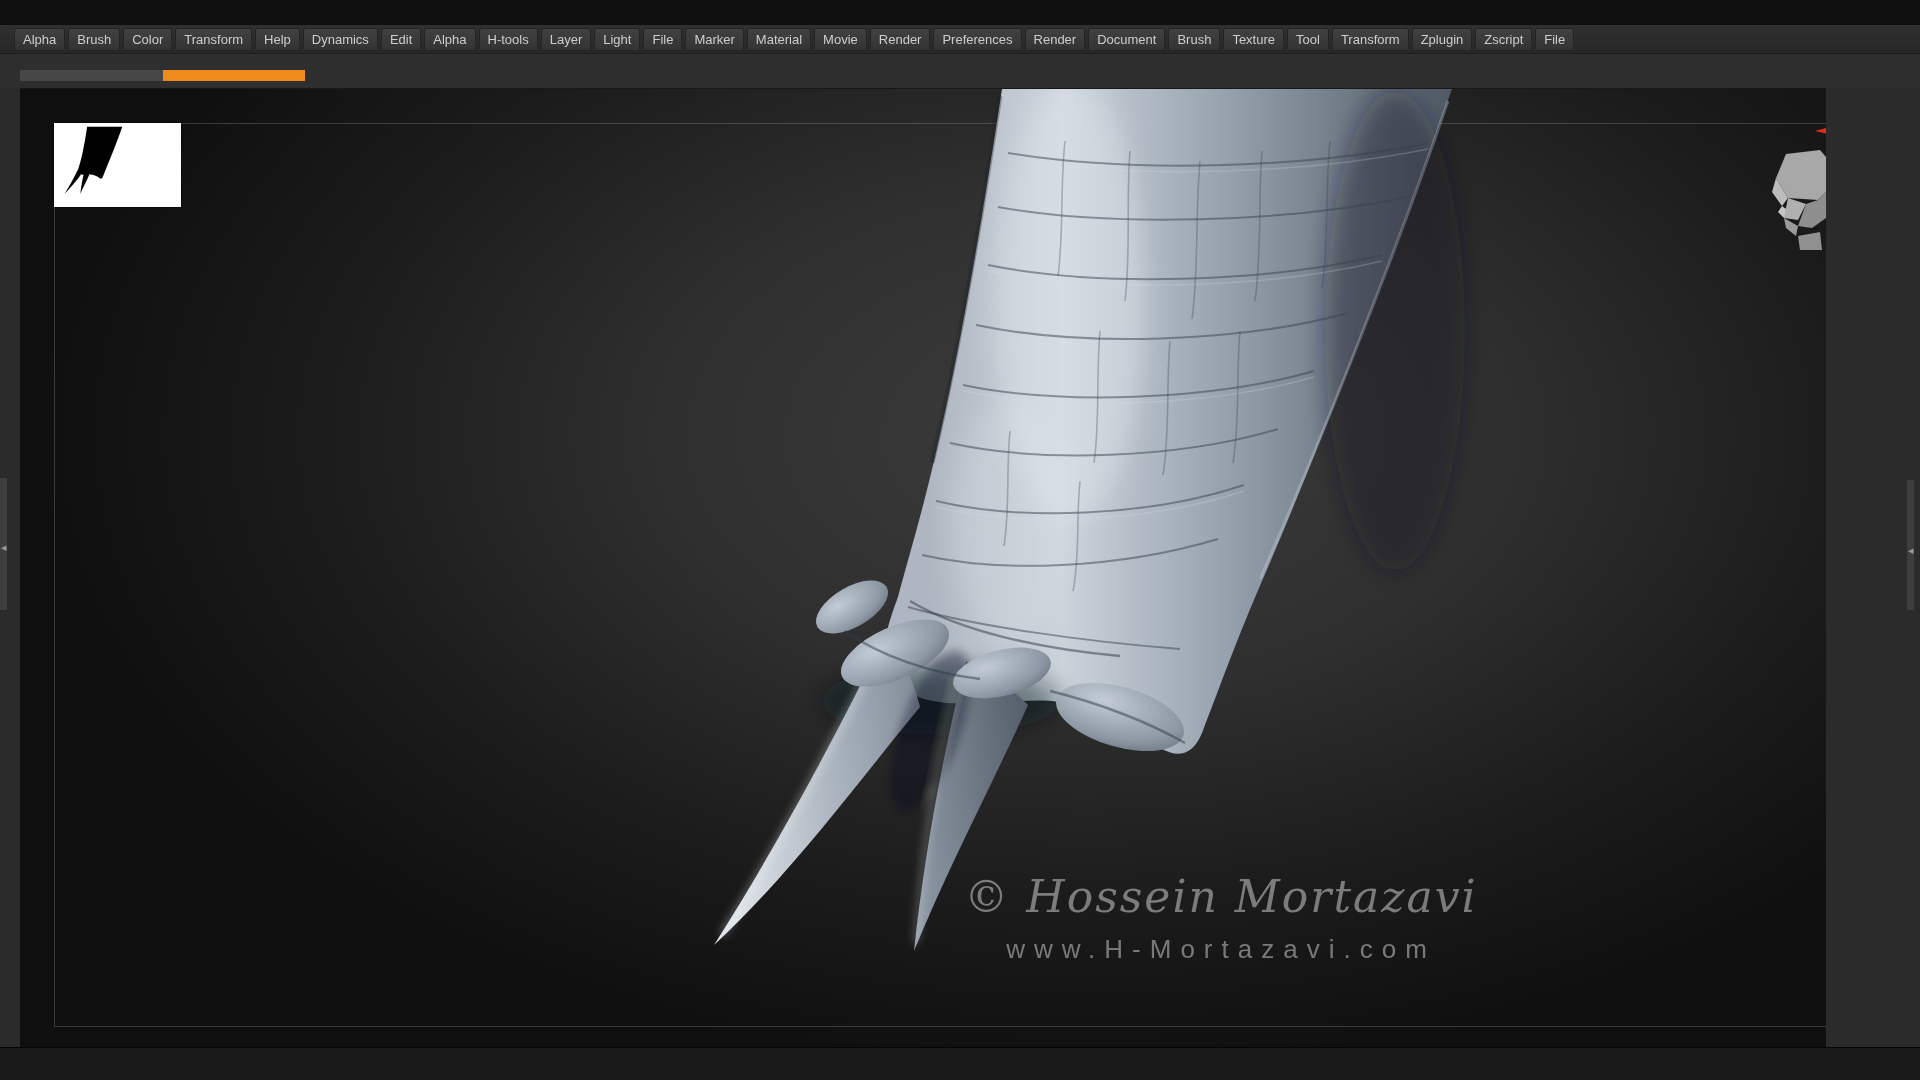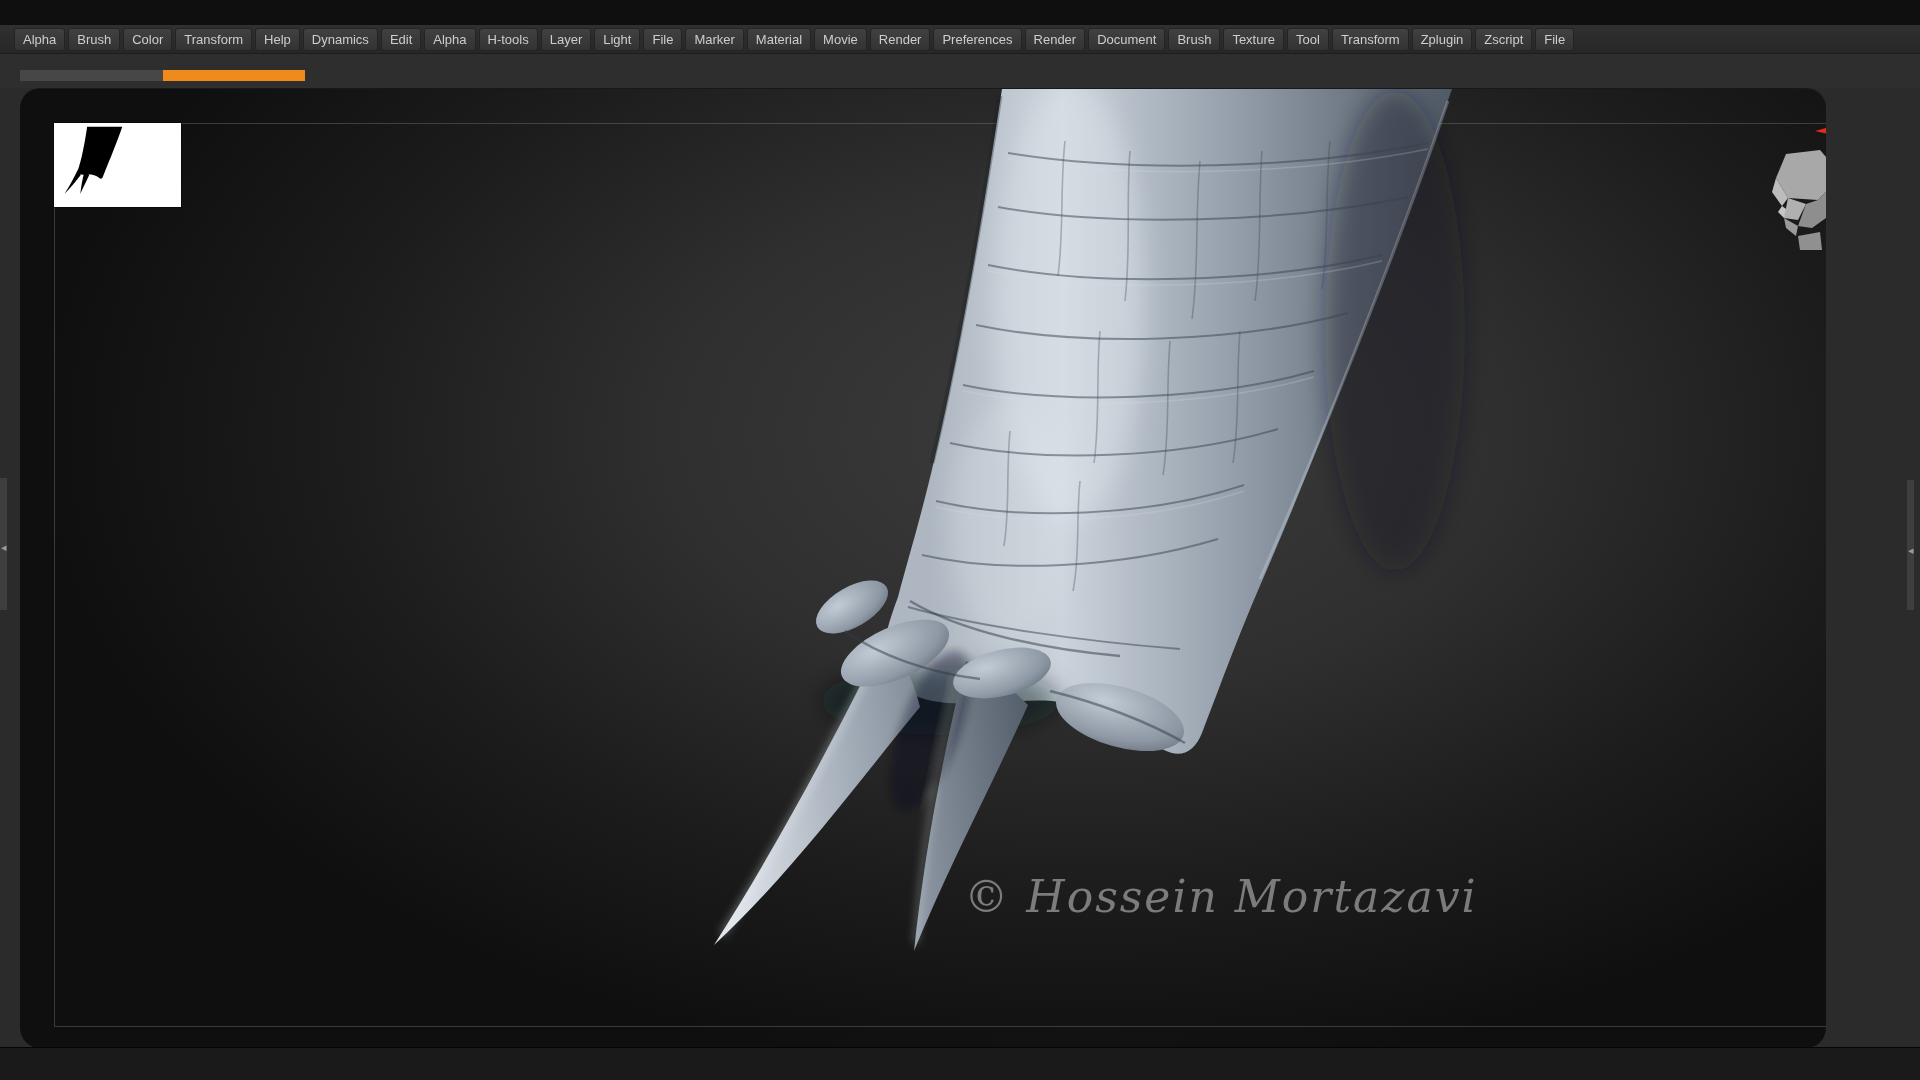--- a/index.html
+++ b/index.html
@@ -18,21 +18,20 @@
     background:linear-gradient(#414141,#333333);
     padding:4px 8px;border-radius:3px;border:1px solid #242424;cursor:default;
   }
   .subbar{position:absolute;left:0;top:54px;width:1920px;height:34px;background:#2e2e2e;}
   .track-gray{position:absolute;left:20px;top:16px;width:143px;height:11px;background:#474747;}
   .track-orange{position:absolute;left:163px;top:16px;width:142px;height:11px;background:#ef8b1d;}
   .canvas{
     position:absolute;left:20px;top:88px;width:1806px;height:959px;overflow:hidden;
     background:radial-gradient(1050px 640px at 59% 36%, #3c3c3c 0%, #2f2f2f 40%, #1c1c1c 72%, #0f0f0f 100%);
     border-top:1px solid #181818;
-    border-radius:20px;
   }
   .doc-border{
     position:absolute;left:34px;top:34px;width:1798px;height:904px;box-sizing:border-box;
     border:1px solid rgba(150,150,150,0.32);pointer-events:none;z-index:2;
   }
   .model-svg{position:absolute;left:-20px;top:-88px;width:1920px;height:1080px;z-index:3;}
   .alpha-thumb{
     position:absolute;left:34px;top:34px;width:127px;height:84px;background:#ffffff;
     z-index:5;box-shadow:0 0 0 1px rgba(0,0,0,.4);
   }
@@ -215,20 +214,21 @@
       <polygon points="16,70 30,78 28,88 18,80" fill="#9a9a9a"></polygon>
       <polygon points="20,50 38,56 30,72 16,70" fill="#b0b0b0"></polygon>
       <polygon points="38,56 50,52 62,40 58,70 44,80 30,78" fill="#8e8e8e"></polygon>
       <polygon points="30,88 52,84 54,102 32,102" fill="#909090"></polygon>
       <polygon points="52,2 64,16 62,40 66,20" fill="#7d7d7d"></polygon>
     </g>
   </svg>
 
   <div class="watermark">
     <div class="wm1">© Hossein Mortazavi</div>
+    <div class="wm2">www.H-Mortazavi.com</div>
   </div>
 
   <div class="ring"></div>
 </div>
 
 <div class="bottombar"></div>
 
 <div class="left-handle"></div>
 <div class="edge-arrow left">◂</div>
 <div class="right-handle"></div>

